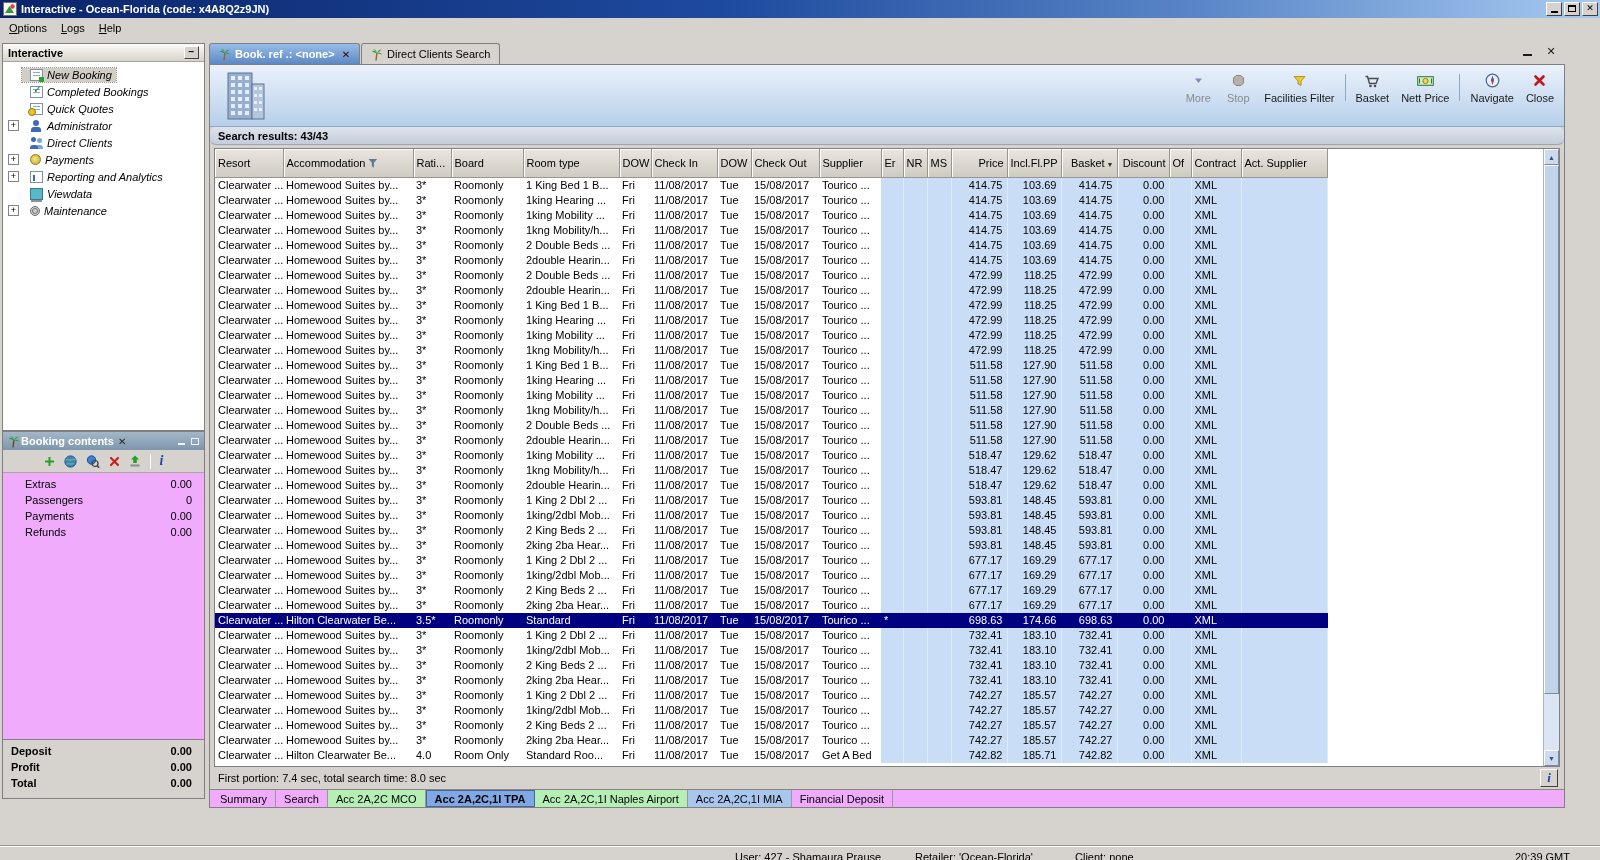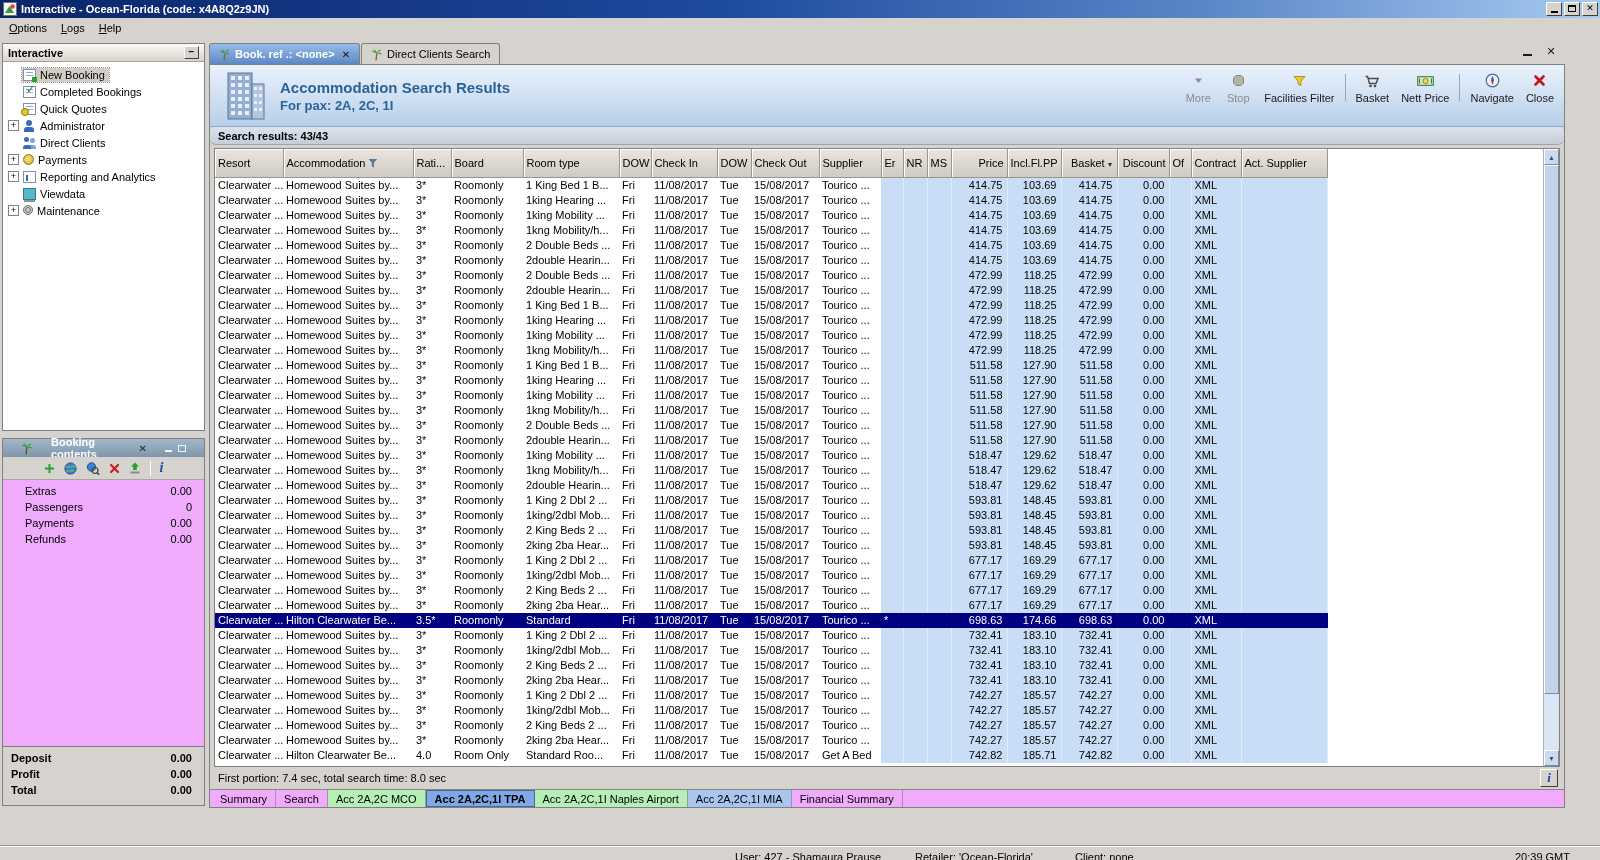--- a/index.html
+++ b/index.html
@@ -27,27 +27,27 @@
   
   .workspace { position:absolute; top:37px; left:0; right:0; bottom:22px; display:flex; }
 
   
   .left-col { width:207px; flex:none; padding:6px 2px 0 2px; display:flex; flex-direction:column; }
   .panel { border:1px solid #808080; background:#fff; }
   .panel-title { height:18px; background:linear-gradient(180deg,#fcfbf8,#d8d4cc); border-bottom:1px solid #a8a49c;
     display:flex; align-items:center; font-weight:bold; padding:0 5px; }
   .btn3d { background:#d6d3ce; border:1px solid; border-color:#fff #404040 #404040 #fff; text-align:center; cursor:pointer; }
   .collapse { margin-left:auto; width:15px; height:13px; font-size:10px; line-height:10px; }
-  .ipanel { height:388px; margin-bottom:7px; display:flex; flex-direction:column; }
+  .ipanel { height:388px; margin-bottom:0; display:flex; flex-direction:column; }
   .tree { flex:1; background:#fff; padding:4px 0 0 5px; overflow:hidden; }
   .tree-item { display:flex; align-items:center; height:17px; cursor:pointer; }
   .exp { width:11px; height:11px; flex:none; border:1px solid #848484; background:#fff; color:#000;
     font-size:9px; line-height:9px; text-align:center; margin-right:3px; }
   .exs { width:14px; flex:none; }
-  .twrap { display:flex; align-items:flex-start; padding:1px 4px 1px 1px; }
+  .twrap { display:flex; align-items:center; padding:1px 4px 1px 8px;font-style:italic; }
   .twrap.on { background:#d2cec6; outline:1px dotted #9a968e; }
   .ti { width:13px; height:12px; margin-right:4px; position:relative; display:inline-block; flex:none; }
   .ti-page { background:#fff; border:1px solid #8090a8; }
   .ti-page::after { content:""; position:absolute; left:2px; right:2px; top:2px; height:6px;
     background:repeating-linear-gradient(180deg,#88aad8 0 1px,transparent 1px 3px); }
   .ti-new::before { content:""; position:absolute; right:-2px; bottom:-2px; width:5px; height:5px; background:#2ca02c; z-index:2; }
   .ti-done::before { content:"\2713"; position:absolute; left:2px; top:-4px; color:#1a8a1a; font-weight:bold; font-size:11px; z-index:2; }
   .ti-quote::before { content:""; position:absolute; left:-3px; bottom:-2px; width:6px; height:6px; background:#e8c820; border:1px solid #907c10; border-radius:50%; z-index:2; }
   .ti-person::before { content:""; position:absolute; left:3px; top:0; width:6px; height:6px; border-radius:50%; background:#3a6ab8; }
   .ti-person::after { content:""; position:absolute; left:1px; bottom:0; width:10px; height:5px; border-radius:3px 3px 0 0; background:#3a6ab8; }
@@ -56,21 +56,21 @@
   .ti-coin { width:11px; height:11px; border-radius:50%; border:1px solid #907c10; background:radial-gradient(circle at 4px 4px,#f6e888,#c8a820); }
   .ti-chart { background:#fff; border:1px solid #8090a8; }
   .ti-chart::after { content:""; position:absolute; left:2px; bottom:1px; width:2px; height:6px; background:#3a6ab8;
     box-shadow:3px 2px 0 -1px #d04040, 6px 3px 0 -1.5px #2ca02c; }
   .ti-monitor { background:#58b8c8; border:1px solid #3a7a88; box-shadow:0 3px 0 -1px #909090; }
   .ti-tools { width:10px; height:10px; border:3px double #707070; border-radius:50%; background:#cfcfcf; }
 
   
   .bpanel { height:368px; display:flex; flex-direction:column; }
   .bc-title { height:18px; flex:none; background:linear-gradient(180deg,#a3b7c9,#7e96ac); color:#fff; font-weight:bold;
-    display:flex; align-items:center; padding:0 18px; gap:18px; }
+    display:flex; align-items:center; padding:0 5px; gap:1px; }
   .bc-icon { display:flex; }
   .bc-x { color:#20262c; font-weight:bold; font-size:10px; margin-left:3px; cursor:pointer; }
   .bc-winbtns { margin-left:auto; display:flex; align-items:center; gap:6px; }
   .gline { width:7px; height:2px; background:#f0f4f8; display:inline-block; margin-top:6px; cursor:pointer; }
   .gbox { width:8px; height:7px; border:1px solid #f0f4f8; display:inline-block; cursor:pointer; }
   .bc-toolbar { height:23px; flex:none; background:#d6d3ce; border-bottom:1px solid #aaa69e;
     display:flex; align-items:center; justify-content:center; gap:9px; }
   .bt { display:flex; align-items:center; cursor:pointer; }
   .bt-sep { width:1px; height:15px; background:#9a968e; border-right:1px solid #fff; }
   .info-i { font-family:"Liberation Serif","DejaVu Serif",serif; font-style:italic; font-weight:bold; font-size:14px; color:#2244aa; line-height:12px; }
@@ -393,24 +393,20 @@
                   <rect x="34" y="16" width="3" height="3"></rect>
                 <rect x="29" y="23" width="3" height="3"></rect>
                   <rect x="34" y="23" width="3" height="3"></rect>
                 <rect x="29" y="30" width="3" height="3"></rect>
                   <rect x="34" y="30" width="3" height="3"></rect>
                 <rect x="29" y="37" width="3" height="3"></rect>
                   <rect x="34" y="37" width="3" height="3"></rect>
               </g>
             </svg>
           </span>
-          <div class="res-titles">
-            <div class="res-title">Accommodation Search Results</div>
-            <div class="res-sub">For pax: 2A, 2C, 1I</div>
-          </div>
           <div class="res-toolbar">
             <div class="tool disabled">
               <span class="tico">
                   <svg width="13" height="13">
                     <path d="M3 4.5 H10 L6.5 9 Z" fill="#8c86b4"></path>
                   </svg>
                 </span>
               <span>More</span>
             </div>
             <div class="tool disabled">
@@ -1395,21 +1391,21 @@
           <span class="btn3d ibtn">i</span>
         </div>
 
         <div class="bottom-tabs">
           <span class="btab">Summary</span>
           <span class="btab">Search</span>
           <span class="btab green">Acc 2A,2C MCO</span>
           <span class="btab blue active">Acc 2A,2C,1I TPA</span>
           <span class="btab green">Acc 2A,2C,1I Naples Airport</span>
           <span class="btab blue">Acc 2A,2C,1I MIA</span>
-          <span class="btab">Financial Summary</span>
+          <span class="btab">Financial Deposit</span>
         </div>
       </div>
     </div>
   </div>
 
   <div class="statusbar">
     <span class="sb-user">User: 427 - Shamaura Prause</span>
     <span class="sb-retailer">Retailer: 'Ocean-Florida'</span>
     <span class="sb-client">Client: none</span>
     <span class="sb-time">20:39 GMT</span>

